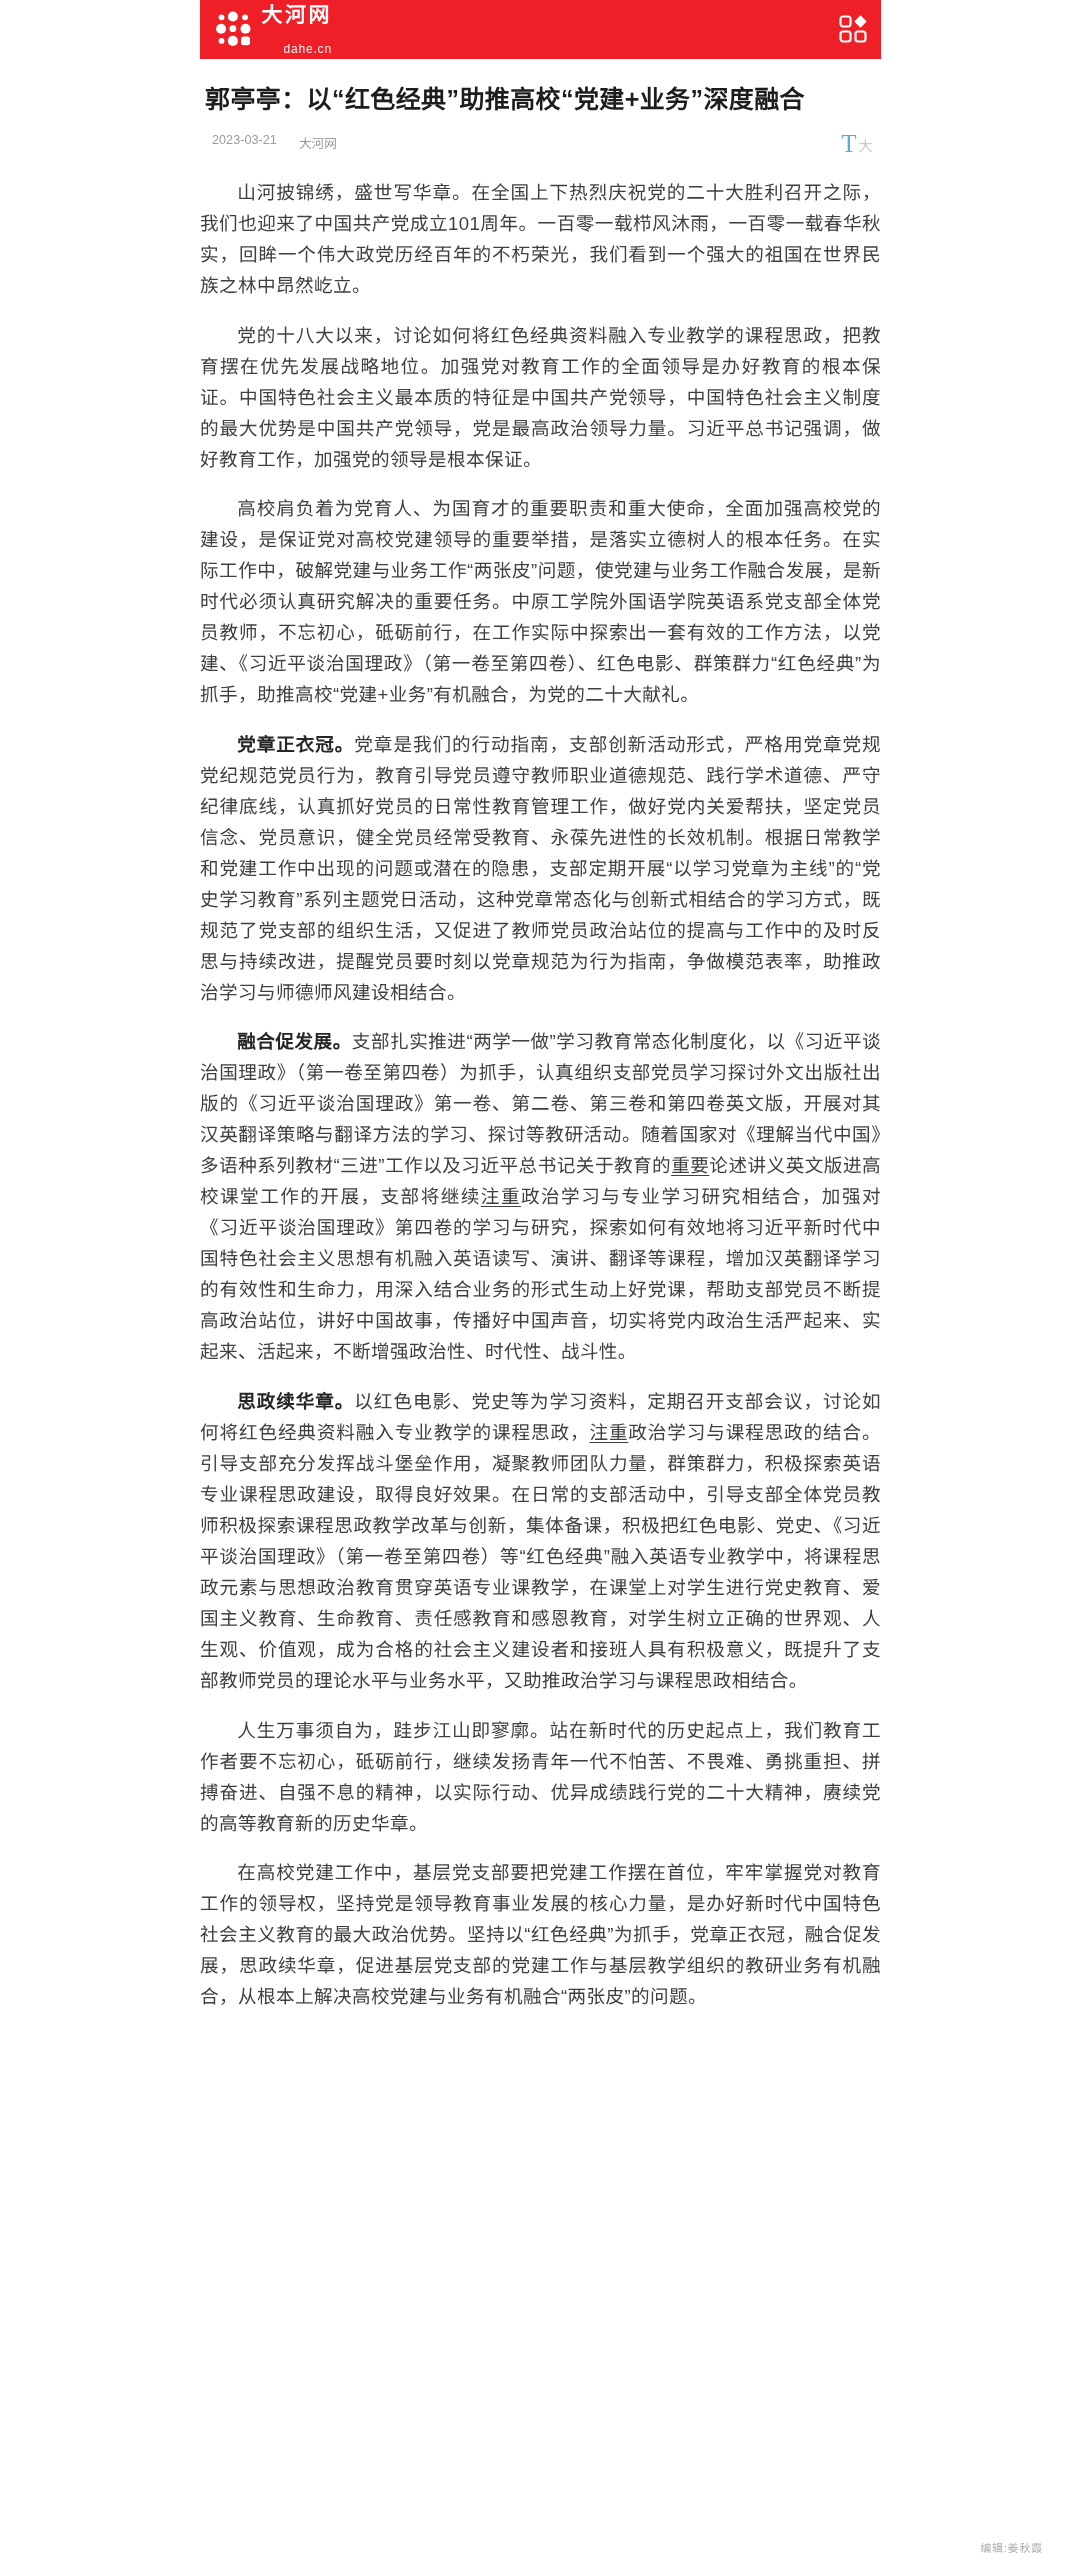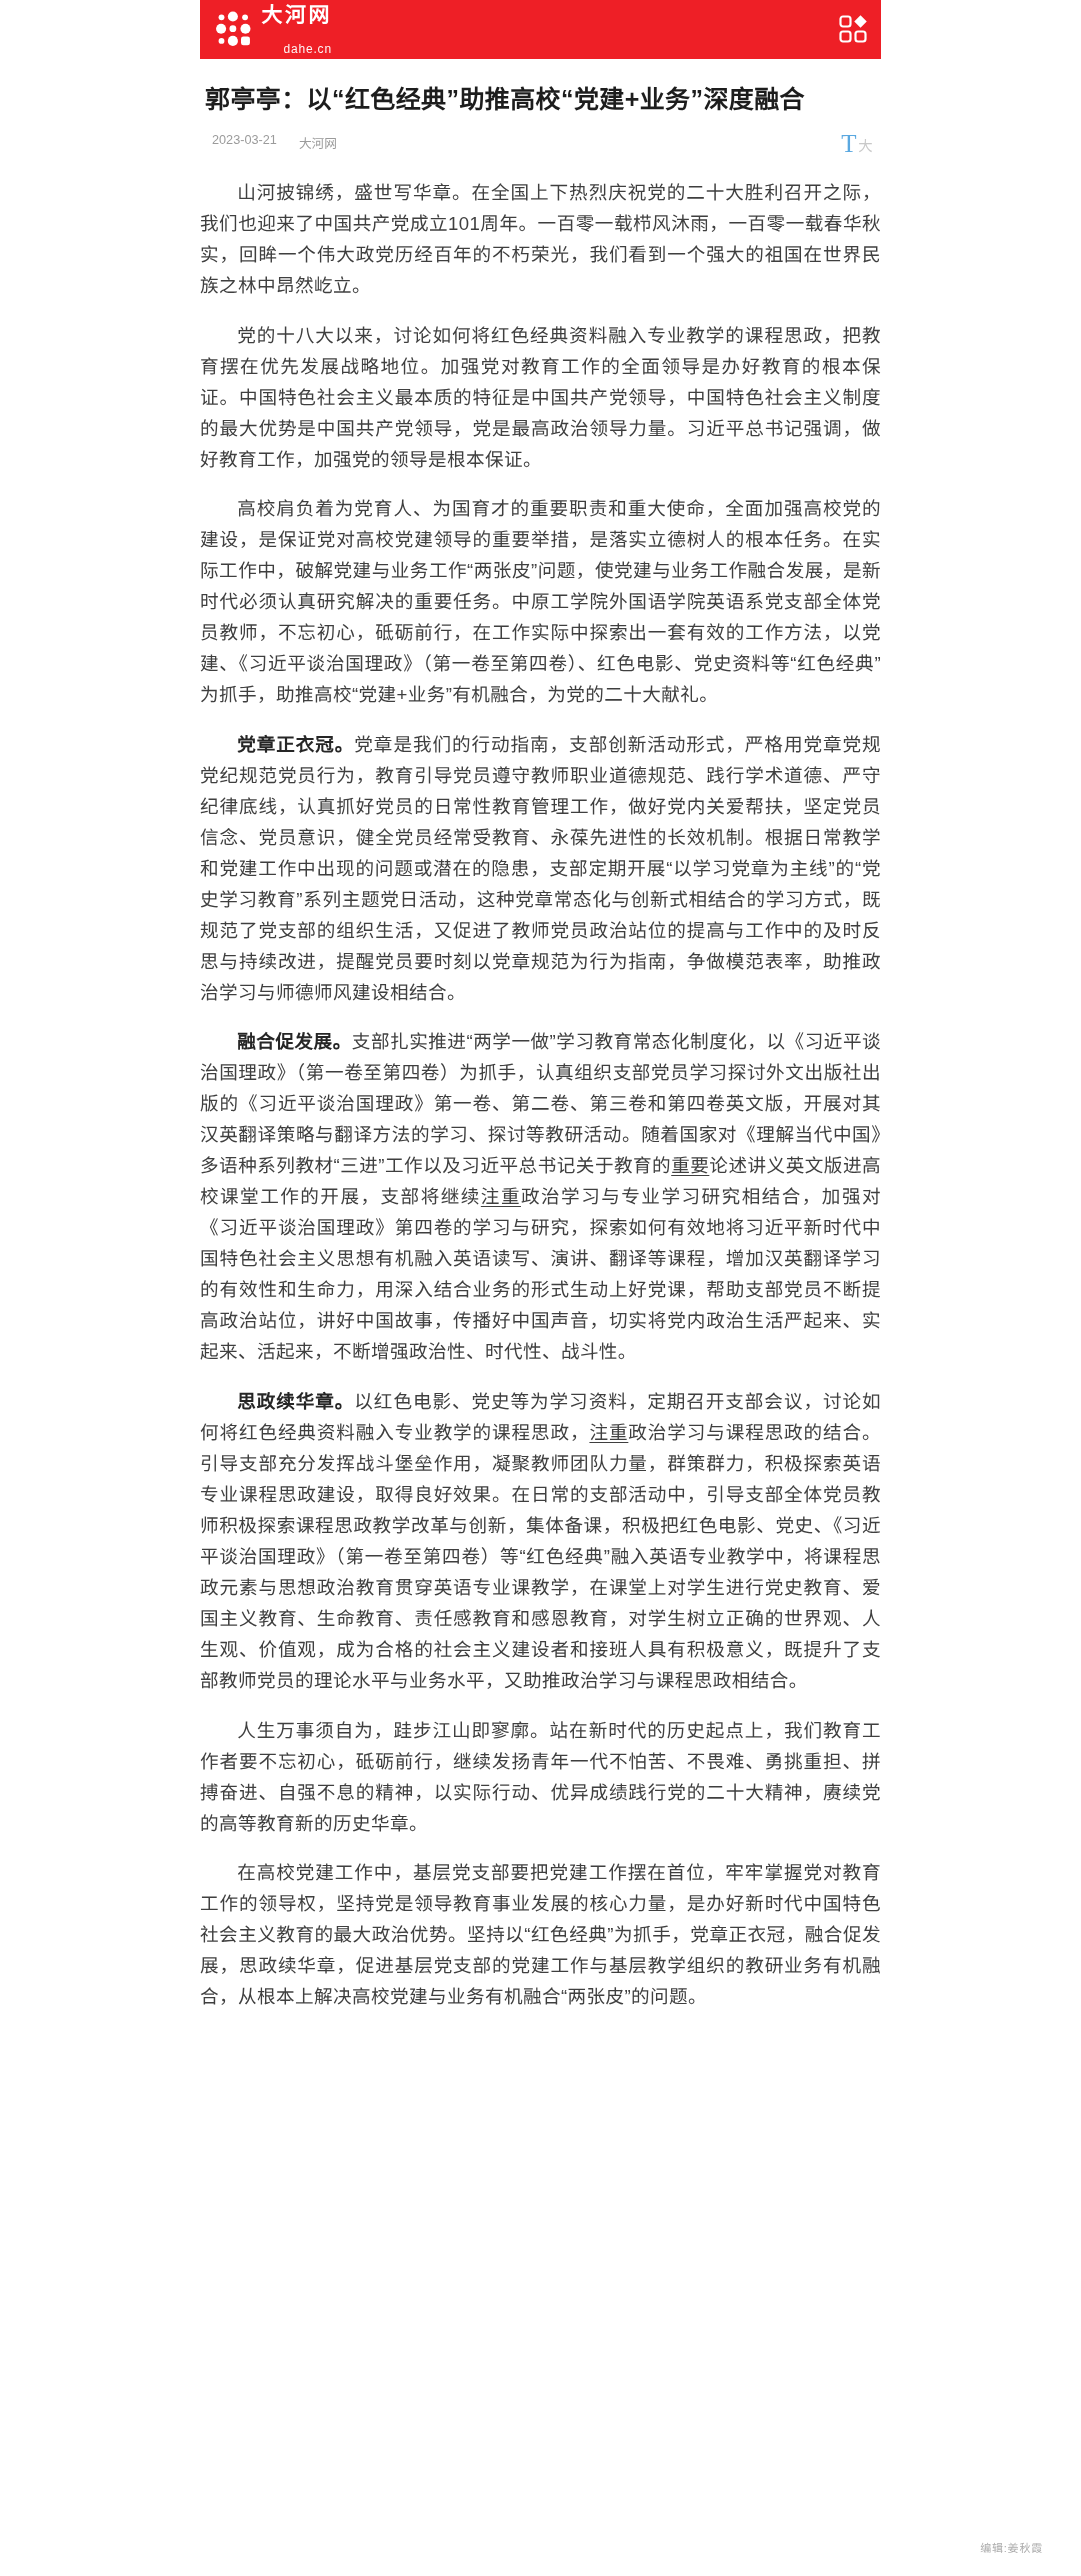--- a/index.html
+++ b/index.html
@@ -98,21 +98,21 @@
     <span class="meta-source">大河网</span>
     <span class="font-size-tool">
       <span class="t-big">T</span>
       <span class="t-da">大</span>
     </span>
   </div>
 
   <div class="article-body">
       <p><span>山河披锦绣，盛世写华章。在全国上下热烈庆祝党的二十大胜利召开之际，我们也迎来了中国共产党成立101周年。一百零一载栉风沐雨，一百零一载春华秋实，回眸一个伟大政党历经百年的不朽荣光，我们看到一个强大的祖国在世界民族之林中昂然屹立。</span></p>
       <p><span>党的十八大以来，讨论如何将红色经典资料融入专业教学的课程思政，把教育摆在优先发展战略地位。加强党对教育工作的全面领导是办好教育的根本保证。中国特色社会主义最本质的特征是中国共产党领导，中国特色社会主义制度的最大优势是中国共产党领导，党是最高政治领导力量。习近平总书记强调，做好教育工作，加强党的领导是根本保证。</span></p>
-      <p><span>高校肩负着为党育人、为国育才的重要职责和重大使命，全面加强高校党的建设，是保证党对高校党建领导的重要举措，是落实立德树人的根本任务。在实际工作中，破解党建与业务工作“两张皮”问题，使党建与业务工作融合发展，是新时代必须认真研究解决的重要任务。中原工学院外国语学院英语系党支部全体党员教师，不忘初心，砥砺前行，在工作实际中探索出一套有效的工作方法，以党建、《习近平谈治国理政》（第一卷至第四卷）、红色电影、党史资料等“红色经典”为抓手，助推高校“党建+业务”有机融合，为党的二十大献礼。</span></p>
+      <p><span>高校肩负着为党育人、为国育才的重要职责和重大使命，全面加强高校党的建设，是保证党对高校党建领导的重要举措，是落实立德树人的根本任务。在实际工作中，破解党建与业务工作“两张皮”问题，使党建与业务工作融合发展，是新时代必须认真研究解决的重要任务。中原工学院外国语学院英语系党支部全体党员教师，不忘初心，砥砺前行，在工作实际中探索出一套有效的工作方法，以党建、《习近平谈治国理政》（第一卷至第四卷）、红色电影、群策群力“红色经典”为抓手，助推高校“党建+业务”有机融合，为党的二十大献礼。</span></p>
       <p><span class="seg-bold">党章正衣冠。</span><span>党章是我们的行动指南，支部创新活动形式，严格用党章党规党纪规范党员行为，教育引导党员遵守教师职业道德规范、践行学术道德、严守纪律底线，认真抓好党员的日常性教育管理工作，做好党内关爱帮扶，坚定党员信念、党员意识，健全党员经常受教育、永葆先进性的长效机制。根据日常教学和党建工作中出现的问题或潜在的隐患，支部定期开展“以学习党章为主线”的“党史学习教育”系列主题党日活动，这种党章常态化与创新式相结合的学习方式，既规范了党支部的组织生活，又促进了教师党员政治站位的提高与工作中的及时反思与持续改进，提醒党员要时刻以党章规范为行为指南，争做模范表率，助推政治学习与师德师风建设相结合。</span></p>
       <p><span class="seg-bold">融合促发展。</span><span>支部扎实推进“两学一做”学习教育常态化制度化，以《习近平谈治国理政》（第一卷至第四卷）为抓手，认真组织支部党员学习探讨外文出版社出版的《习近平谈治国理政》第一卷、第二卷、第三卷和第四卷英文版，开展对其汉英翻译策略与翻译方法的学习、探讨等教研活动。随着国家对《理解当代中国》多语种系列教材“三进”工作以及习近平总书记关于教育的</span><span class="seg-underline">重要</span><span>论述讲义英文版进高校课堂工作的开展，支部将继续</span><span class="seg-underline">注重</span><span>政治学习与专业学习研究相结合，加强对《习近平谈治国理政》第四卷的学习与研究，探索如何有效地将习近平新时代中国特色社会主义思想有机融入英语读写、演讲、翻译等课程，增加汉英翻译学习的有效性和生命力，用深入结合业务的形式生动上好党课，帮助支部党员不断提高政治站位，讲好中国故事，传播好中国声音，切实将党内政治生活严起来、实起来、活起来，不断增强政治性、时代性、战斗性。</span></p>
       <p><span class="seg-bold">思政续华章。</span><span>以红色电影、党史等为学习资料，定期召开支部会议，讨论如何将红色经典资料融入专业教学的课程思政，</span><span class="seg-underline">注重</span><span>政治学习与课程思政的结合。引导支部充分发挥战斗堡垒作用，凝聚教师团队力量，群策群力，积极探索英语专业课程思政建设，取得良好效果。在日常的支部活动中，引导支部全体党员教师积极探索课程思政教学改革与创新，集体备课，积极把红色电影、党史、《习近平谈治国理政》（第一卷至第四卷）等“红色经典”融入英语专业教学中，将课程思政元素与思想政治教育贯穿英语专业课教学，在课堂上对学生进行党史教育、爱国主义教育、生命教育、责任感教育和感恩教育，对学生树立正确的世界观、人生观、价值观，成为合格的社会主义建设者和接班人具有积极意义，既提升了支部教师党员的理论水平与业务水平，又助推政治学习与课程思政相结合。</span></p>
       <p><span>人生万事须自为，跬步江山即寥廓。站在新时代的历史起点上，我们教育工作者要不忘初心，砥砺前行，继续发扬青年一代不怕苦、不畏难、勇挑重担、拼搏奋进、自强不息的精神，以实际行动、优异成绩践行党的二十大精神，赓续党的高等教育新的历史华章。</span></p>
       <p><span>在高校党建工作中，基层党支部要把党建工作摆在首位，牢牢掌握党对教育工作的领导权，坚持党是领导教育事业发展的核心力量，是办好新时代中国特色社会主义教育的最大政治优势。坚持以“红色经典”为抓手，党章正衣冠，融合促发展，思政续华章，促进基层党支部的党建工作与基层教学组织的教研业务有机融合，从根本上解决高校党建与业务有机融合“两张皮”的问题。</span></p>
     </div>
 
 </div>
 
 <div class="page-footer">编辑:姜秋霞</div>

